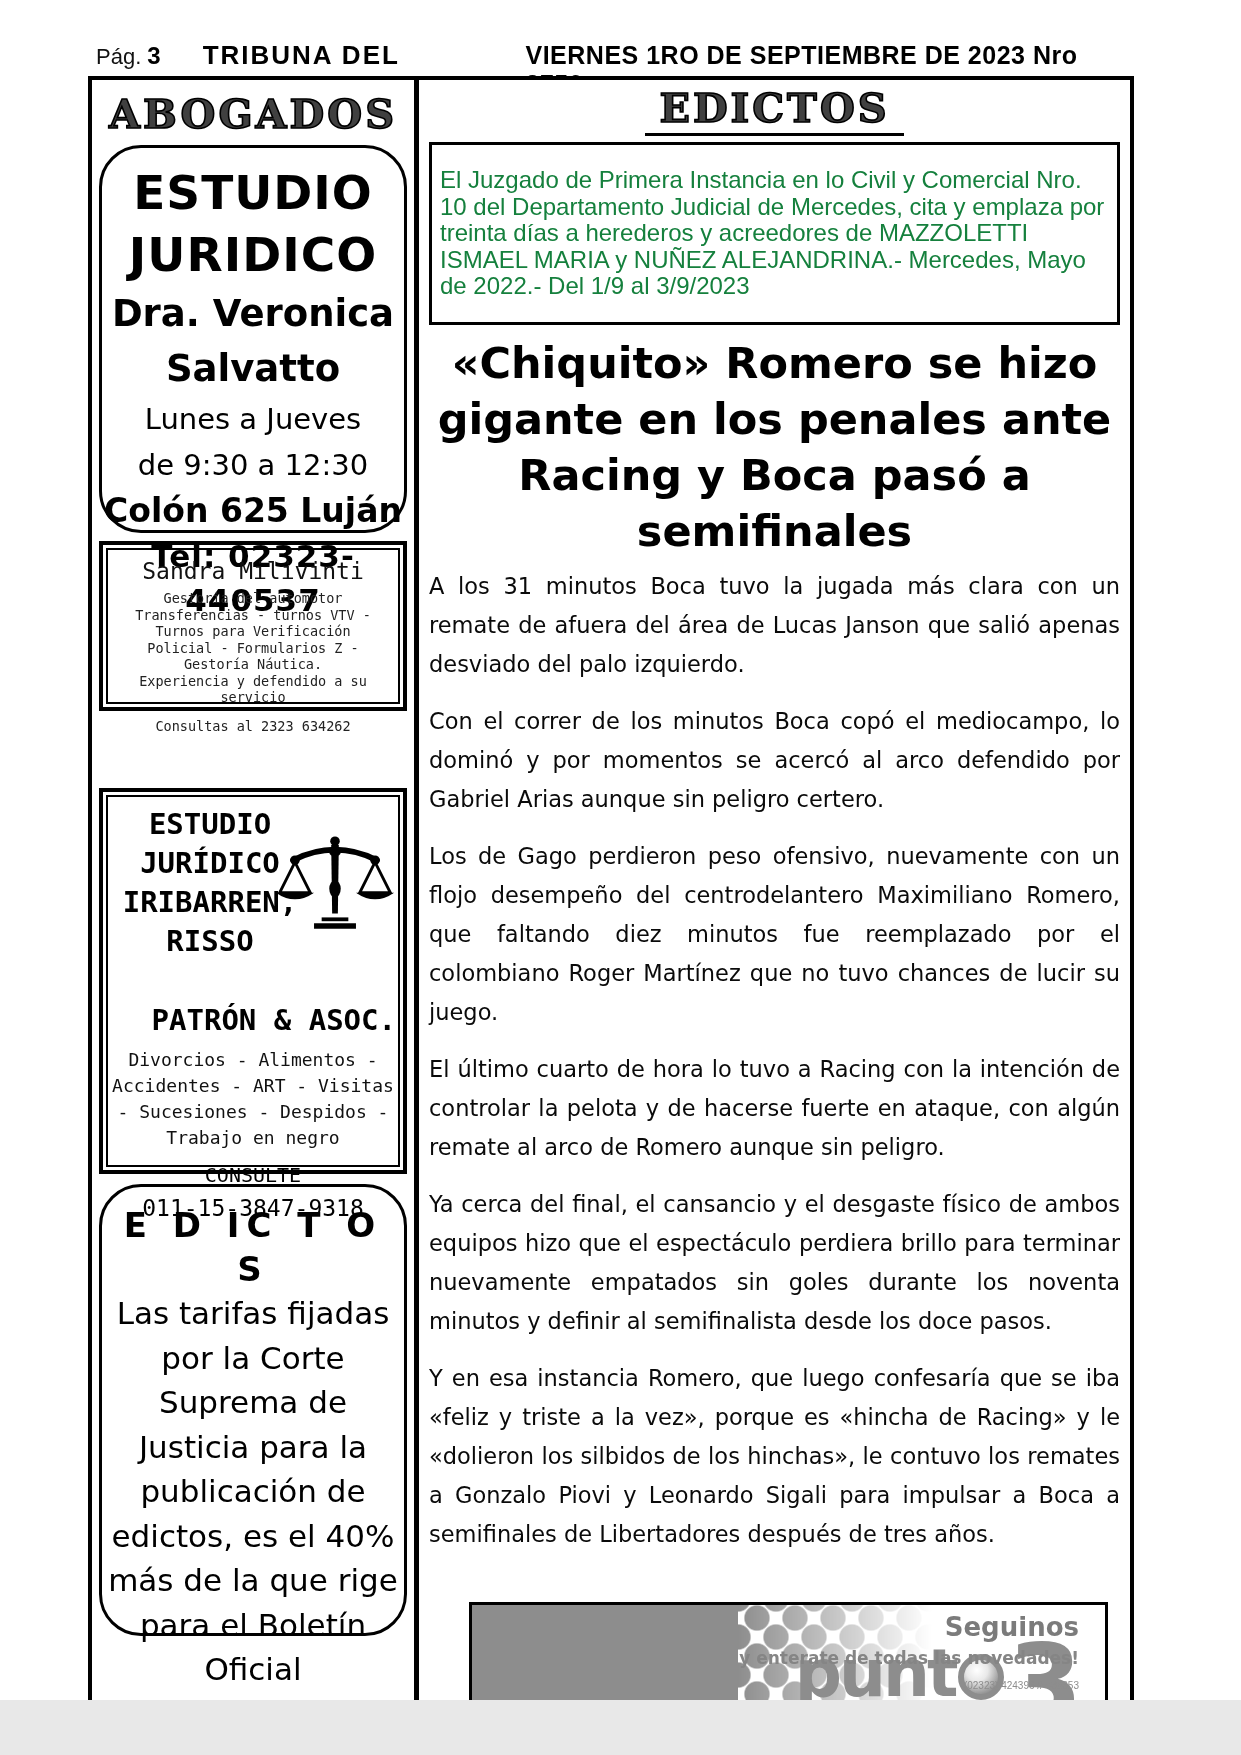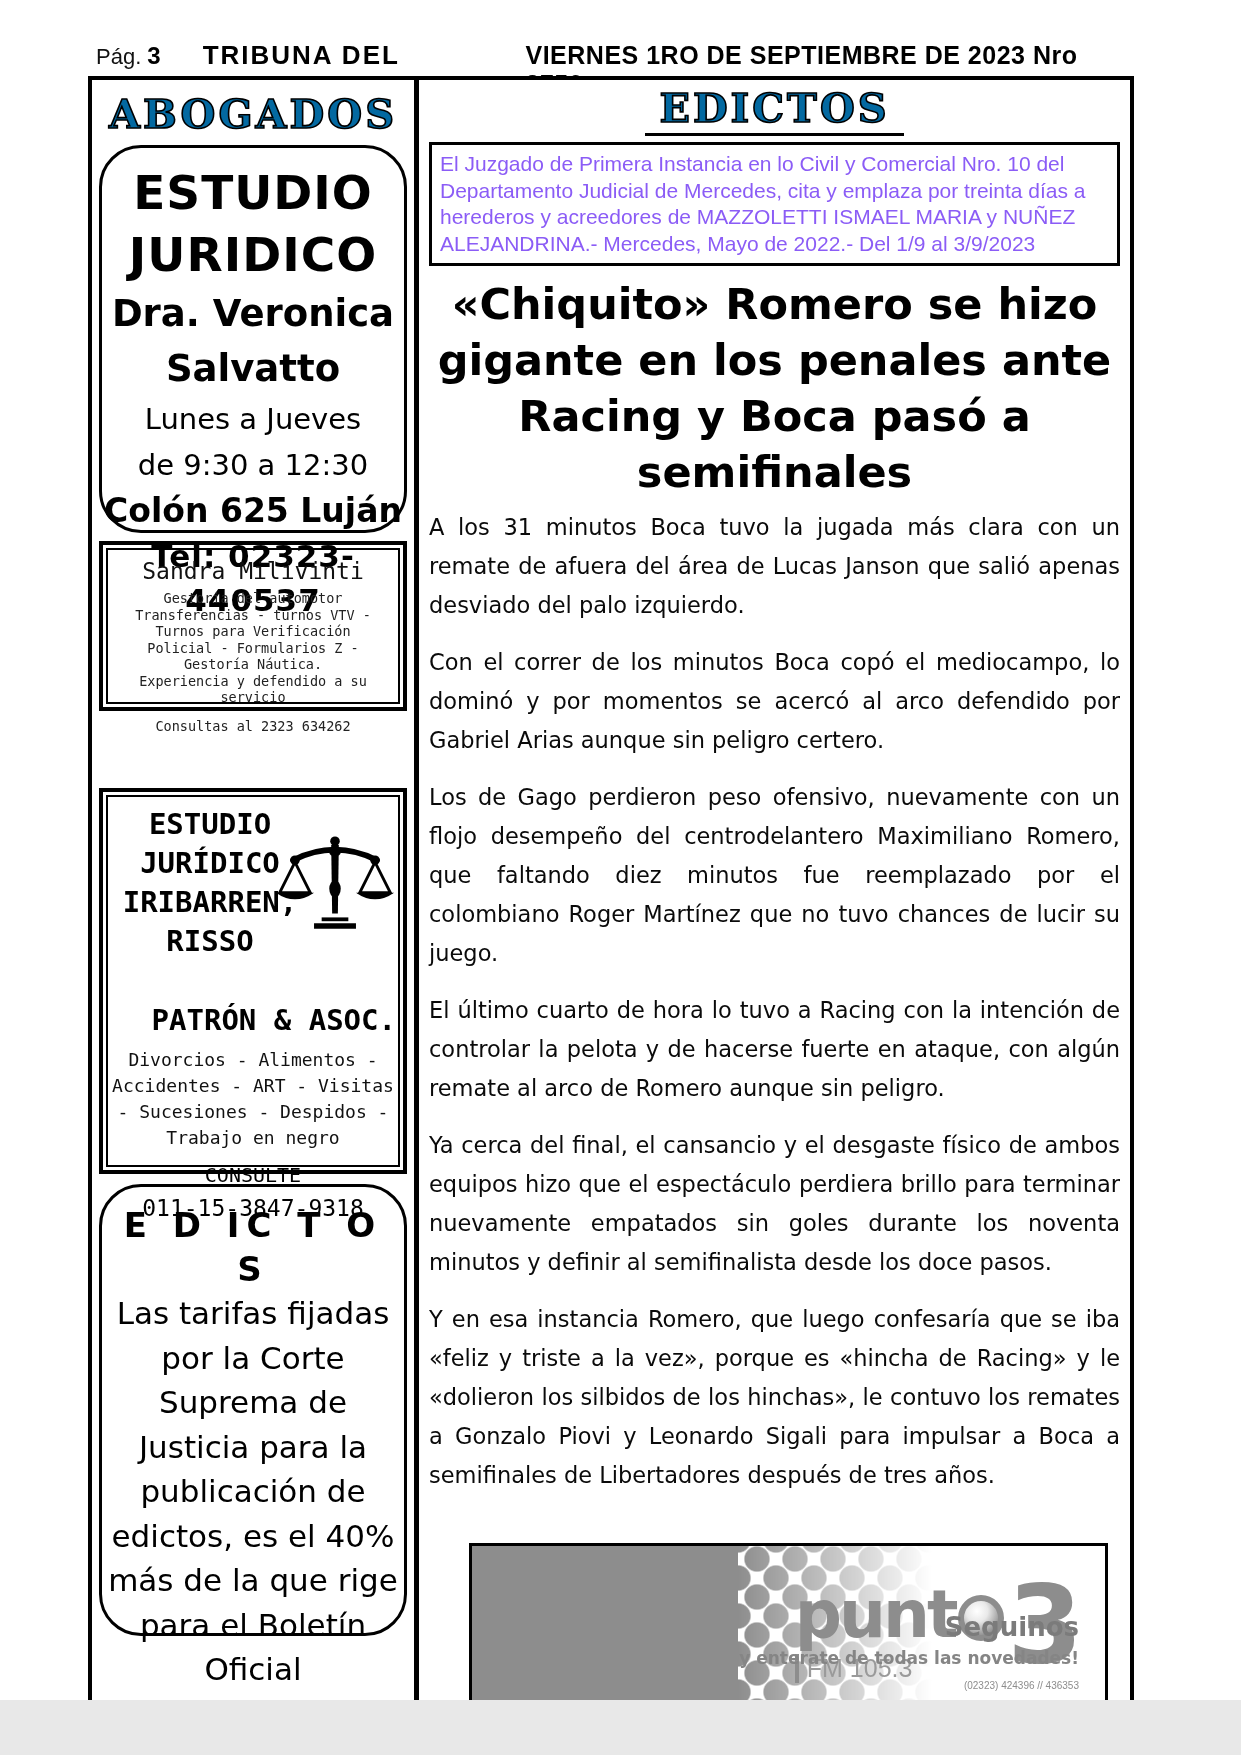--- a/index.html
+++ b/index.html
@@ -13,21 +13,21 @@
   .news-title { font-size:26px; font-weight:bold; letter-spacing:2px; margin-left:42px; }
   .issue { font-size:25px; font-weight:bold; margin-left:auto; letter-spacing:0.5px; }
 
   
   .frame { position:absolute; top:76px; left:88px; width:1046px; height:1668px; border:4px solid #000; display:flex; background:#fff; }
   .col-left { width:327px; border-right:5px solid #000; padding:6px 7px; display:flex; flex-direction:column; }
   .col-right { flex:1; padding:4px 10px 0 10px; display:flex; flex-direction:column; }
 
   
   .engraved { font-family:"DejaVu Serif", serif; font-weight:bold; text-align:center;
-              color:#0369a1; -webkit-text-stroke:1.6px #000; text-shadow:0 0 1px #000;
+              color:#404040; -webkit-text-stroke:1.6px #000; text-shadow:0 0 1px #000;
               letter-spacing:3px; }
   .abogados { font-size:40px; margin:4px 0 8px 0; }
   .edictos-hd { font-size:40px; margin:0 auto 6px auto; border-bottom:3px solid #000; padding:0 14px 2px 14px; width:fit-content; }
 
   
   .ad-round { border:3px solid #000; border-radius:42px; text-align:center;
               font-family:"DejaVu Sans", sans-serif; }
   .ad1 { height:388px; padding-top:14px; }
   .ad1 .l-big   { font-size:47px; font-weight:600; line-height:62px; letter-spacing:1px; }
   .ad1 .l-name  { font-size:37px; font-weight:600; line-height:55px; }
@@ -49,22 +49,22 @@
   .scales { position:absolute; right:0px; top:0px; width:122px; height:160px; }
   .irib-serv { font-size:18px; font-weight:500; line-height:26px; text-align:center; margin-top:10px; color:#111; }
   .irib-cta  { font-size:20px; text-align:center; margin-top:12px; }
   .irib-tel  { font-size:23px; text-align:center; margin-top:8px; }
 
   .edictos-ad { height:452px; margin-top:10px; padding-top:16px; }
   .edictos-ad .e-title { font-size:34px; font-weight:800; letter-spacing:7px; line-height:44px; font-family:"DejaVu Sans", sans-serif; }
   .edictos-ad .e-line  { font-size:31px; font-weight:500; line-height:44.5px; font-family:"DejaVu Sans", sans-serif; }
 
   
-  .notice-box { border:3px solid #000; padding:6px 8px; font-family:"Liberation Sans", sans-serif;
-                font-size:21px; line-height:26.5px; color:#8b5cf6; text-align:left; }
+  .notice-box { border:3px solid #000; padding:22px 8px; font-family:"Liberation Sans", sans-serif;
+                font-size:24px; line-height:26.5px; color:#15803d; text-align:left; }
   .headline { font-family:"DejaVu Sans", sans-serif; font-size:43px; font-weight:600;
               line-height:56px; text-align:center; margin-top:10px; }
   .body-copy { margin-top:8px; }
   .body-copy p { font-family:"DejaVu Sans", sans-serif; font-size:22.5px; font-weight:500;
                  line-height:39px; text-align:justify; margin-bottom:18px; color:#0a0a0a; }
 
   
   .radio-ad { position:relative; margin:30px 12px 0 40px; height:330px; border:3px solid #000; background:#fff; overflow:hidden; }
   .ht-solid { position:absolute; left:0; top:0; bottom:0; width:42%; background:#8d8d8d; }
   .ht-dots  { position:absolute; left:42%; top:-6px; bottom:-6px; width:32%;

